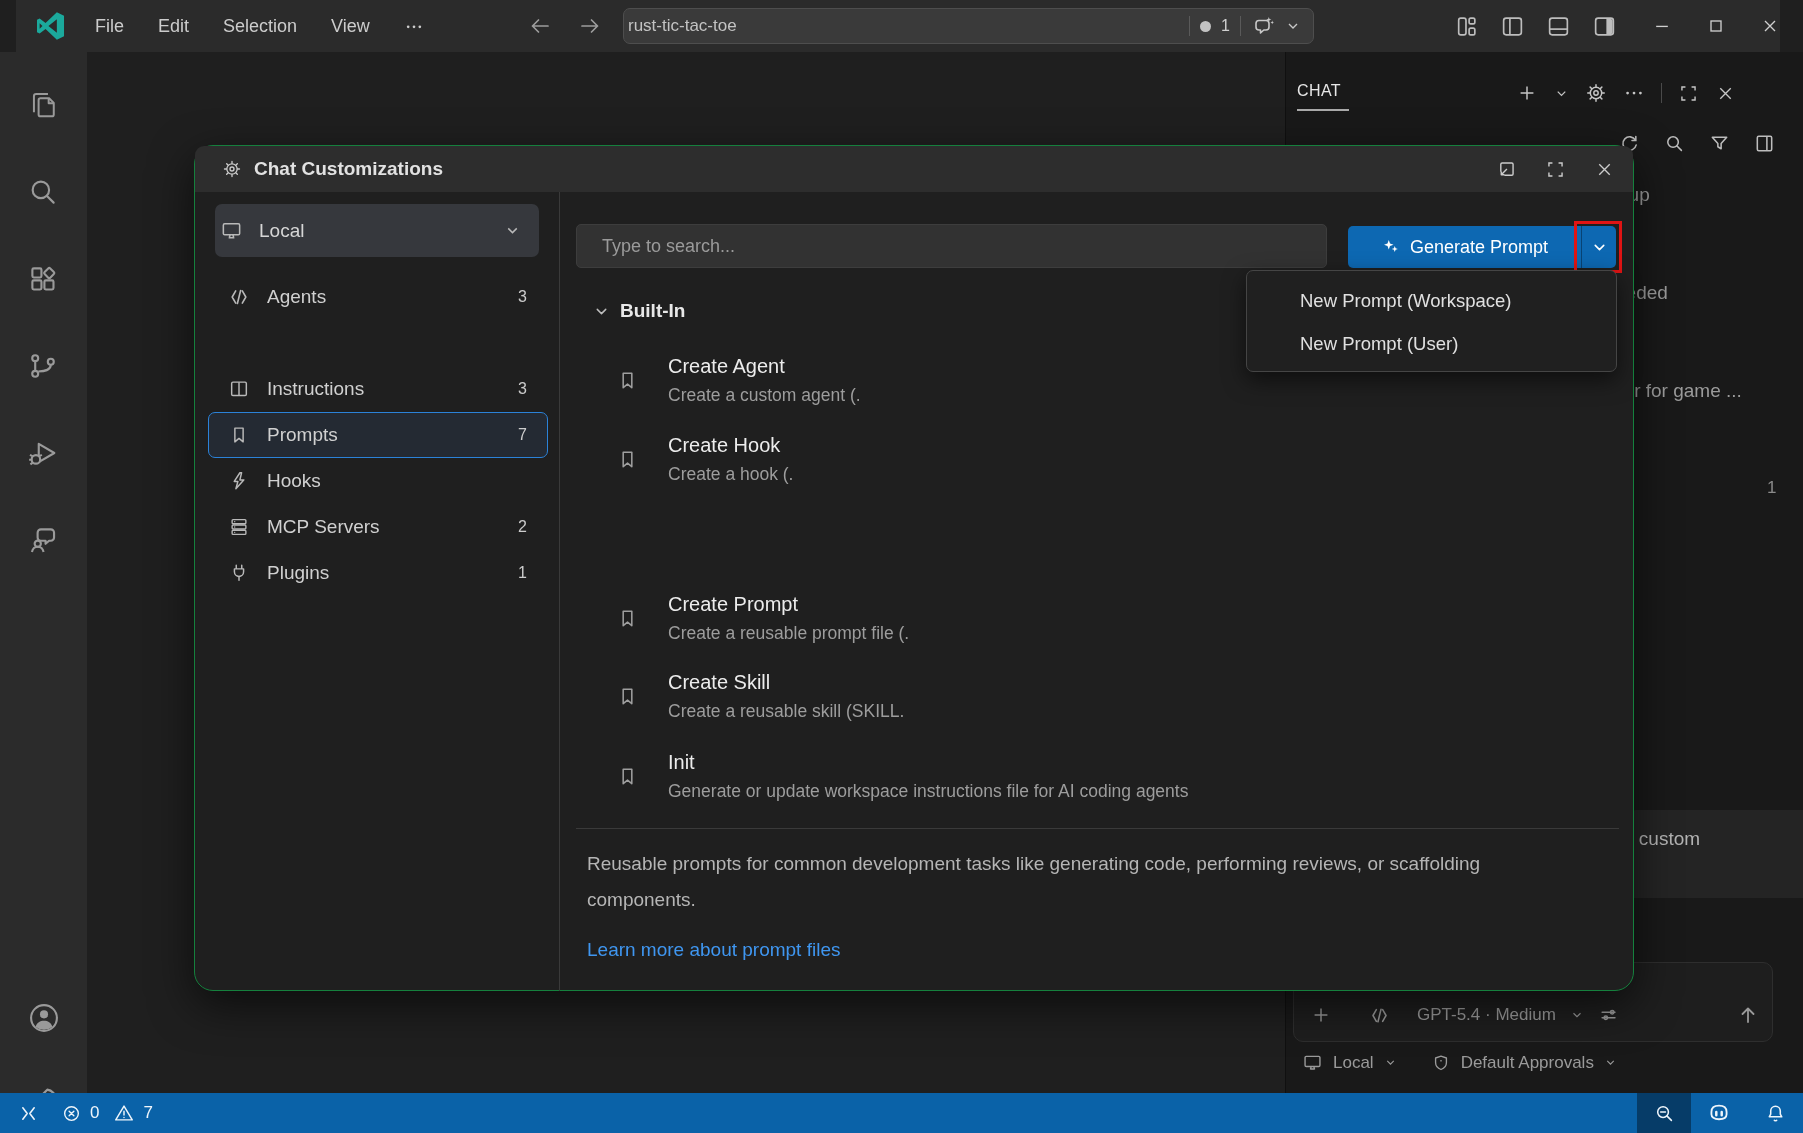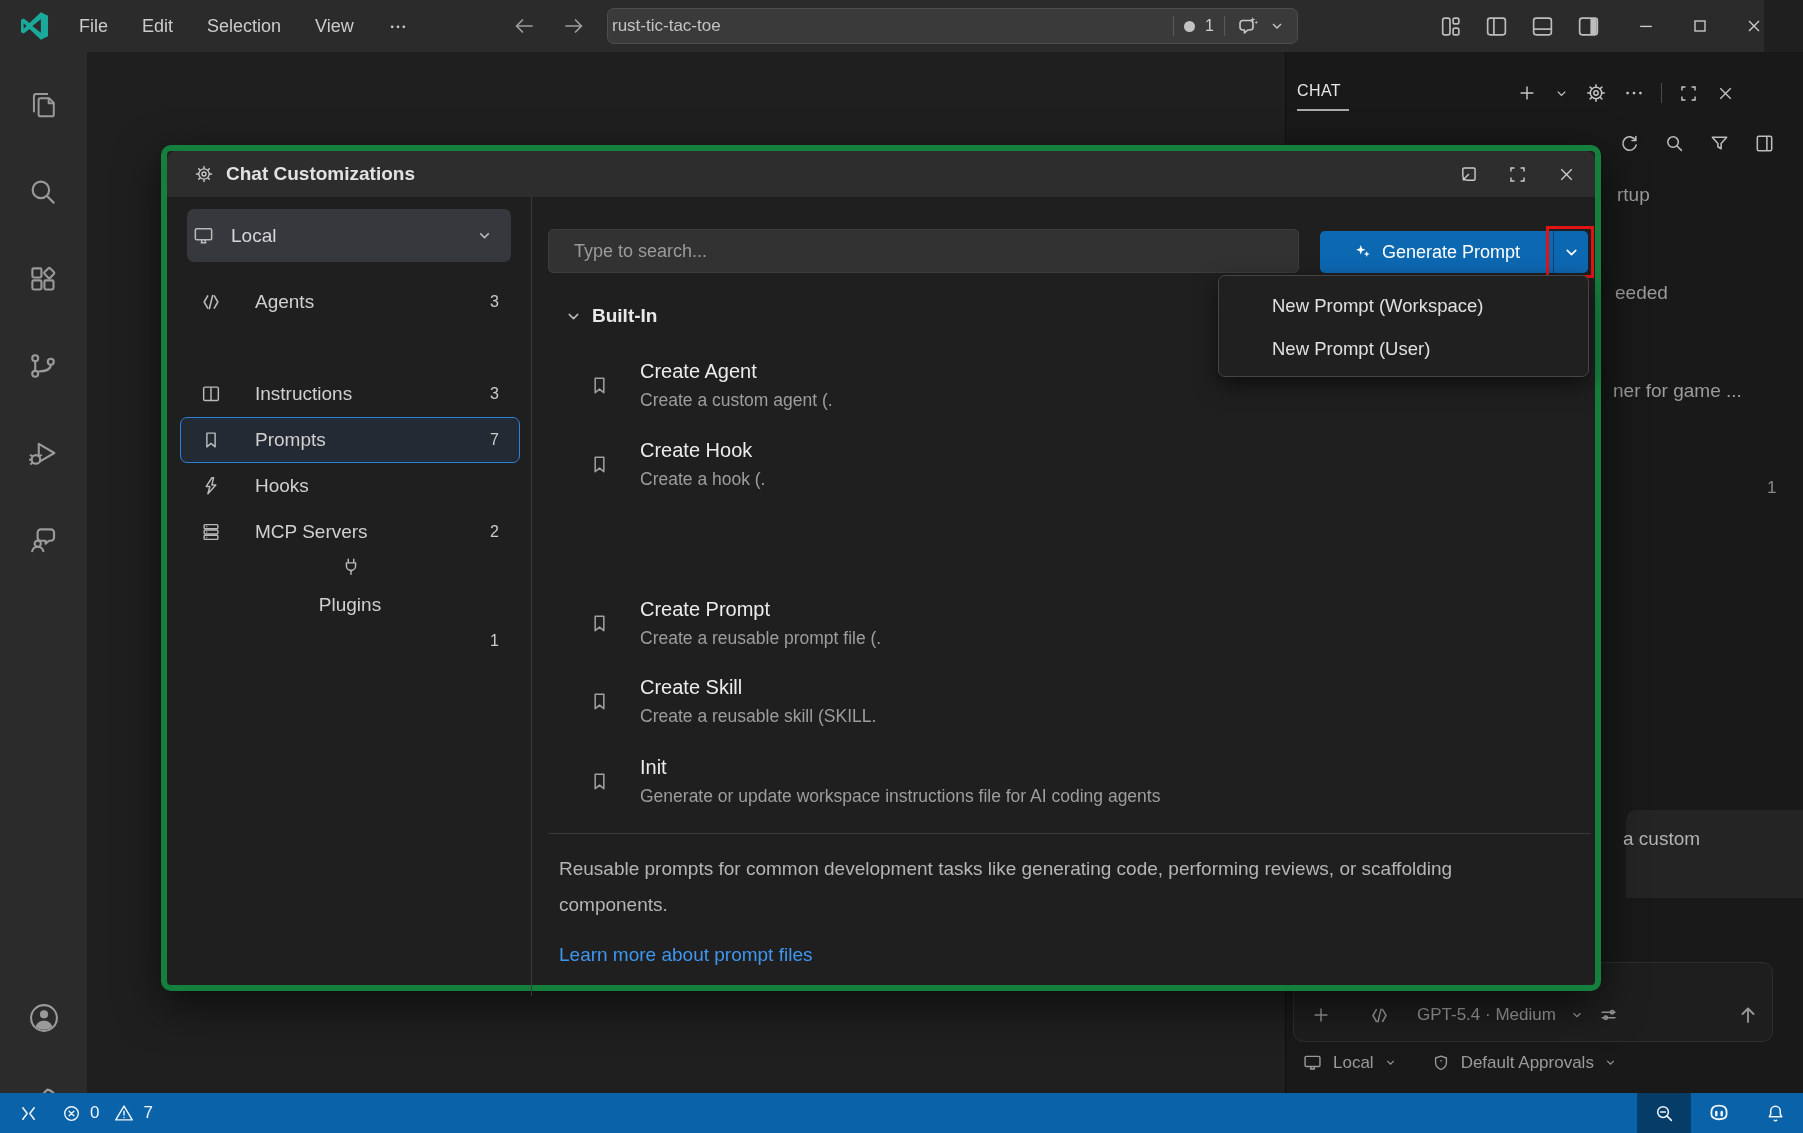--- a/index.html
+++ b/index.html
@@ -1,21 +1,21 @@
 <!DOCTYPE html>
 <html style="--accent: #0d68b2; --statusbar: #0a62a8; --link: #3f96f0; --highlight_red: #e01414; --selected_border: #2b82d8;"><head>
 <meta charset="utf-8">
 <style>
   html,body{margin:0;padding:0;background:#101010;}
   *{box-sizing:border-box;font-family:"Liberation Sans","DejaVu Sans",sans-serif;}
   .stage{position:relative;width:1803px;height:1133px;background:#1f1f1f;overflow:hidden;}
   .abs{position:absolute;}
   svg{display:block;}
   
-  .titlebar{left:0;top:0;width:1764px;height:52px;background:#2b2b2b;display:flex;align-items:center;}
+  .titlebar{left:16px;top:0;width:1764px;height:52px;background:#2b2b2b;display:flex;align-items:center;}
   .menu-row{position:absolute;left:62px;top:0;height:52px;display:flex;align-items:center;}
   .menu-item{padding:0 17px;font-size:18px;color:#cccccc;cursor:default;}
   .navs{position:absolute;left:512px;top:0;height:52px;display:flex;align-items:center;gap:26px;color:#9d9d9d;}
   .cmdcenter{position:absolute;left:607px;top:8px;width:691px;height:36px;background:#3a3a3a;border:1px solid #4e4e4e;border-radius:7px;display:flex;align-items:center;color:#c8c8c8;}
   .cc-title{padding-left:4px;font-size:17px;flex:1;color:#c3c3c3;}
   .cc-right{display:flex;align-items:center;gap:10px;padding-right:12px;}
   .vdiv{width:1px;height:20px;background:#5a5a5a;}
   .dot{width:11px;height:11px;border-radius:50%;background:#c2c2c2;}
   .tb-icons{position:absolute;left:1438px;top:0;height:52px;display:flex;align-items:center;gap:21px;color:#bdbdbd;}
   .win-controls{position:absolute;left:1636px;top:0;height:52px;display:flex;align-items:center;gap:34px;color:#cfcfcf;}
@@ -27,27 +27,27 @@
   .chat-tab{position:absolute;left:11px;top:30px;font-size:16px;letter-spacing:.4px;color:#e7e7e7;}
   .chat-tab-underline{position:absolute;left:11px;top:57px;width:52px;height:2px;background:#aaaaaa;}
   .frag{position:absolute;font-size:19px;color:#9b9b9b;white-space:nowrap;}
   .chat-hicons{position:absolute;left:230px;top:30px;display:flex;align-items:center;gap:16px;color:#c6c6c6;}
   .chat-h2{position:absolute;left:332px;top:80px;display:flex;align-items:center;gap:22px;color:#bdbdbd;}
   .inputbox{position:absolute;left:7px;top:910px;width:480px;height:80px;border:1px solid #2e2e2e;background:#1e1e1e;border-radius:10px;}
   .input-row{position:absolute;left:16px;top:40px;width:450px;display:flex;align-items:center;gap:14px;color:#9a9a9a;}
   .pill-panel{position:absolute;left:340px;top:758px;width:178px;height:88px;background:#242424;border-radius:10px 0 0 0;}
   .bottom-row{position:absolute;left:16px;top:1000px;display:flex;align-items:center;gap:10px;color:#9a9a9a;font-size:17px;}
   
-  .dialog{left:161px;top:145px;width:1440px;height:846px;background:#1f1f1f;border:6px solid #15803d;border-radius:10px;box-shadow:0 14px 44px rgba(0,0,0,.6);z-index:5;}
+  .dialog{left:194px;top:145px;width:1440px;height:846px;background:#1f1f1f;border:1px solid #15803d;border-radius:19px;box-shadow:0 14px 44px rgba(0,0,0,.6);z-index:5;}
   .dlg-header{position:absolute;left:0;top:0;width:100%;height:46px;background:#2d2d2d;border-radius:9px 9px 0 0;display:flex;align-items:center;color:#d6d6d6;}
   .dlg-title{margin-left:12px;font-size:19px;font-weight:700;color:#e2e2e2;}
   .dlg-hicons{position:absolute;right:18px;top:0;height:46px;display:flex;align-items:center;gap:28px;color:#cccccc;}
   .dlg-vdiv{position:absolute;left:364px;top:46px;width:1px;height:799px;background:#3a3a3a;}
   .scope{position:absolute;left:20px;top:58px;width:324px;height:53px;background:#36383d;border-radius:7px;display:flex;align-items:center;color:#d6d6d6;font-size:19px;}
-  .side-item{position:absolute;left:13px;width:340px;height:46px;display:flex;align-items:center;color:#d0d0d0;font-size:19px;border:1px solid transparent;border-radius:7px;gap:16px;}
+  .side-item{position:absolute;left:13px;width:340px;height:46px;display:flex;align-items:center;color:#d0d0d0;font-size:19px;border:1px solid transparent;border-radius:7px;}
   .side-item .cnt{margin-left:auto;margin-right:20px;font-size:16px;color:#cccccc;}
   .side-item.sel{background:#242a33;border-color:var(--selected_border);}
   .side-ic{width:24px;margin:0 16px 0 18px;color:#b9b9b9;display:flex;justify-content:center;}
   .dlg-search{position:absolute;left:381px;top:78px;width:751px;height:44px;background:#323232;border:1px solid #3d3d3d;border-radius:5px;color:#cfcfcf;font-size:18px;padding:0 25px;outline:none;}
   .dlg-search::placeholder{color:#9a9a9a;}
   .genbtn{position:absolute;left:1153px;top:80px;height:42px;display:flex;border-radius:5px;overflow:hidden;}
   .genbtn .main{width:233px;background:var(--accent);color:#ffffff;font-size:18px;display:flex;align-items:center;justify-content:center;gap:9px;}
   .genbtn .arrow{width:35px;background:var(--accent);border-left:1px solid rgba(0,0,0,.35);display:flex;align-items:center;justify-content:center;color:#fff;}
   .redbox{position:absolute;left:1379px;top:75px;width:48px;height:52px;border:3px solid var(--highlight_red);z-index:7;}
   .ctxmenu{position:absolute;left:1051px;top:124px;width:371px;height:102px;background:#202020;border:1px solid #454545;border-radius:7px;box-shadow:0 8px 22px rgba(0,0,0,.55);z-index:8;}
@@ -450,21 +450,21 @@
           <svg width="22" height="22" viewBox="0 0 24 24" fill="none" stroke="currentColor" stroke-width="1.5">
             <rect x="4.5" y="4" width="15" height="4.4" rx="1"></rect>
             <rect x="4.5" y="9.8" width="15" height="4.4" rx="1"></rect>
             <rect x="4.5" y="15.6" width="15" height="4.4" rx="1"></rect>
             <path stroke-linecap="round" d="M7.3 6.2h.01M7.3 12h.01M7.3 17.8h.01"></path>
           </svg>
         </span>
       <span>MCP Servers</span>
       <span class="cnt">2</span>
     </div>
-    <div class="side-item" style="top:404px;flex-direction:column;">
+    <div class="side-item" style="top:404px;">
       <span class="side-ic">
           <svg width="22" height="22" viewBox="0 0 24 24" fill="none" stroke="currentColor" stroke-width="1.6" stroke-linecap="round" stroke-linejoin="round">
             <path d="M9 3.5v4M15 3.5v4M7 7.5h10v3.2a5 5 0 0 1-10 0Z"></path>
             <path d="M12 15.7v4.3"></path>
           </svg>
         </span>
       <span>Plugins</span>
       <span class="cnt">1</span>
     </div>
 

